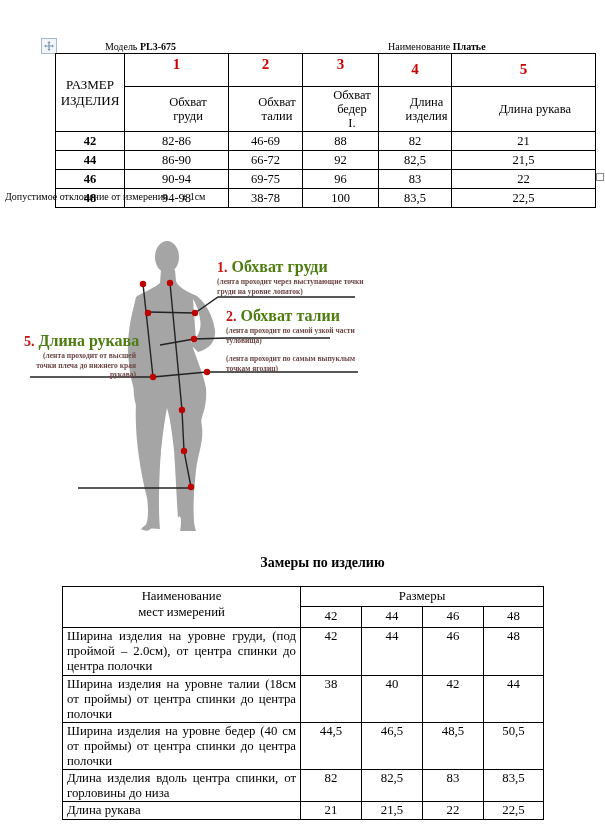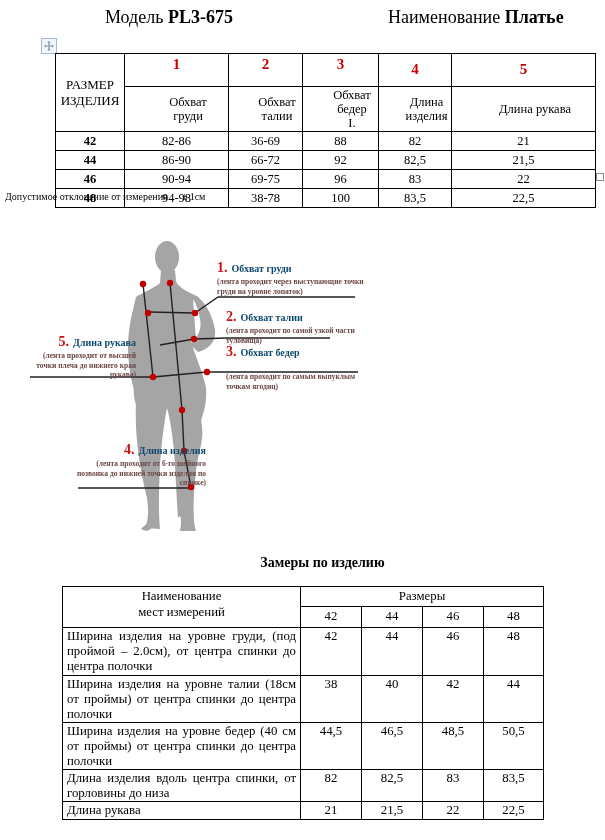--- a/index.html
+++ b/index.html
@@ -2,21 +2,21 @@
 <html><head>
 <meta charset="utf-8">
 <style>
   html,body{margin:0;padding:0;}
   body{
     width:605px;height:840px;position:relative;background:#ffffff;
     font-family:"Liberation Serif", serif;color:#000;overflow:hidden;
   }
   .abs{position:absolute;}
   
-  .doc-head{font-size:18px;white-space:nowrap;}
+  .doc-head{font-size:10px;white-space:nowrap;margin-top:34px;}
   .doc-head b{font-weight:bold;}
   
   .move-handle{
     left:41px;top:38px;width:14px;height:14px;border:1px solid #a3b8d4;
     background:#f2f6fb;display:flex;align-items:center;justify-content:center;
   }
   .resize-handle{
     left:596px;top:173px;width:6px;height:6px;border:1px solid #8a8a8a;background:#fff;
   }
   
@@ -34,21 +34,21 @@
   .tol{left:5px;top:191px;font-size:10px;}
   .tol .pm{margin-left:14px;}
   
   .sec-title{left:40px;top:555px;width:565px;text-align:center;font-weight:bold;font-size:14px;}
   
   .diagram{left:0;top:238px;width:470px;height:310px;}
   .diagram svg{position:absolute;left:0;top:0;}
   .ann{position:absolute;}
   .ann-head{white-space:nowrap;}
   .ann-num{font-weight:bold;font-size:14px;color:#cc1111;}
-  .ann-title{font-weight:bold;font-size:10px;color:#0c4a6e;}
+  .ann-title{font-weight:bold;font-size:16px;color:#4d7c0f;}
   .ann-note{font-weight:bold;font-size:7.5px;line-height:9.5px;color:#6e4747;margin-top:1px;}
   .ann-right{text-align:right;}
   
   .t2{left:62px;top:586px;width:481px;font-size:12.8px;}
   .t2 td{vertical-align:top;}
   .m-name{ text-align:center;vertical-align:middle;line-height:16px;}
   .m-h{text-align:center;line-height:17px;}
   .m-label{text-align:justify;padding:1px 4px 0 4px;line-height:15px;}
   .m-val{text-align:center;padding-top:1px;line-height:15px;}
 </style>
@@ -106,21 +106,21 @@
           <div>изделия</div>
         </td>
     <td class="t1-label">
           <div>Длина рукава</div>
           <div></div>
         </td>
   </tr>
   <tr>
     <td class="t1-size">42</td>
     <td class="t1-val">82-86</td>
-    <td class="t1-val">36-69</td>
+    <td class="t1-val">46-69</td>
     <td class="t1-val">88</td>
     <td class="t1-val">82</td>
     <td class="t1-val">21</td>
   </tr>
   <tr>
     <td class="t1-size">44</td>
     <td class="t1-val">86-90</td>
     <td class="t1-val">66-72</td>
     <td class="t1-val">92</td>
     <td class="t1-val">82,5</td>
@@ -209,33 +209,28 @@
     <div class="ann-head"><span class="ann-num">1.</span> <span class="ann-title">Обхват груди</span></div>
     <div class="ann-note" style="width:152px;">(лента проходит через выступающие точки груди на уровне лопаток)</div>
   </div>
 
   <div class="ann" style="left:226px;top:69px;width:145px;">
     <div class="ann-head"><span class="ann-num">2.</span> <span class="ann-title">Обхват талии</span></div>
     <div class="ann-note" style="width:132px;">(лента проходит по самой узкой части туловища)</div>
   </div>
 
   <div class="ann" style="left:226px;top:104px;width:160px;">
-    <div class="ann-head"><span class="ann-num">3.</span> <span class="ann-title">Обхват бедер</span></div>
     <div class="ann-note" style="width:150px;margin-top:12px;">(лента проходит по самым выпуклым точкам ягодиц)</div>
   </div>
 
   <div class="ann ann-right" style="left:24px;top:94px;width:112px;">
     <div class="ann-head"><span class="ann-num">5.</span> <span class="ann-title">Длина рукава</span></div>
     <div class="ann-note">(лента проходит от высшей точки плеча до нижнего края рукава)</div>
   </div>
 
-  <div class="ann ann-right" style="left:76px;top:202px;width:130px;">
-    <div class="ann-head"><span class="ann-num">4.</span> <span class="ann-title">Длина изделия</span></div>
-    <div class="ann-note">(лента проходит от 6-го шейного позвонка до нижней точки изделия по спинке)</div>
-  </div>
 </div>
 
 <div class="abs sec-title">Замеры по изделию</div>
 
 <table class="abs t2">
   <colgroup>
       <col style="width:238px">
       <col style="width:61px">
       <col style="width:61px">
       <col style="width:61px">

